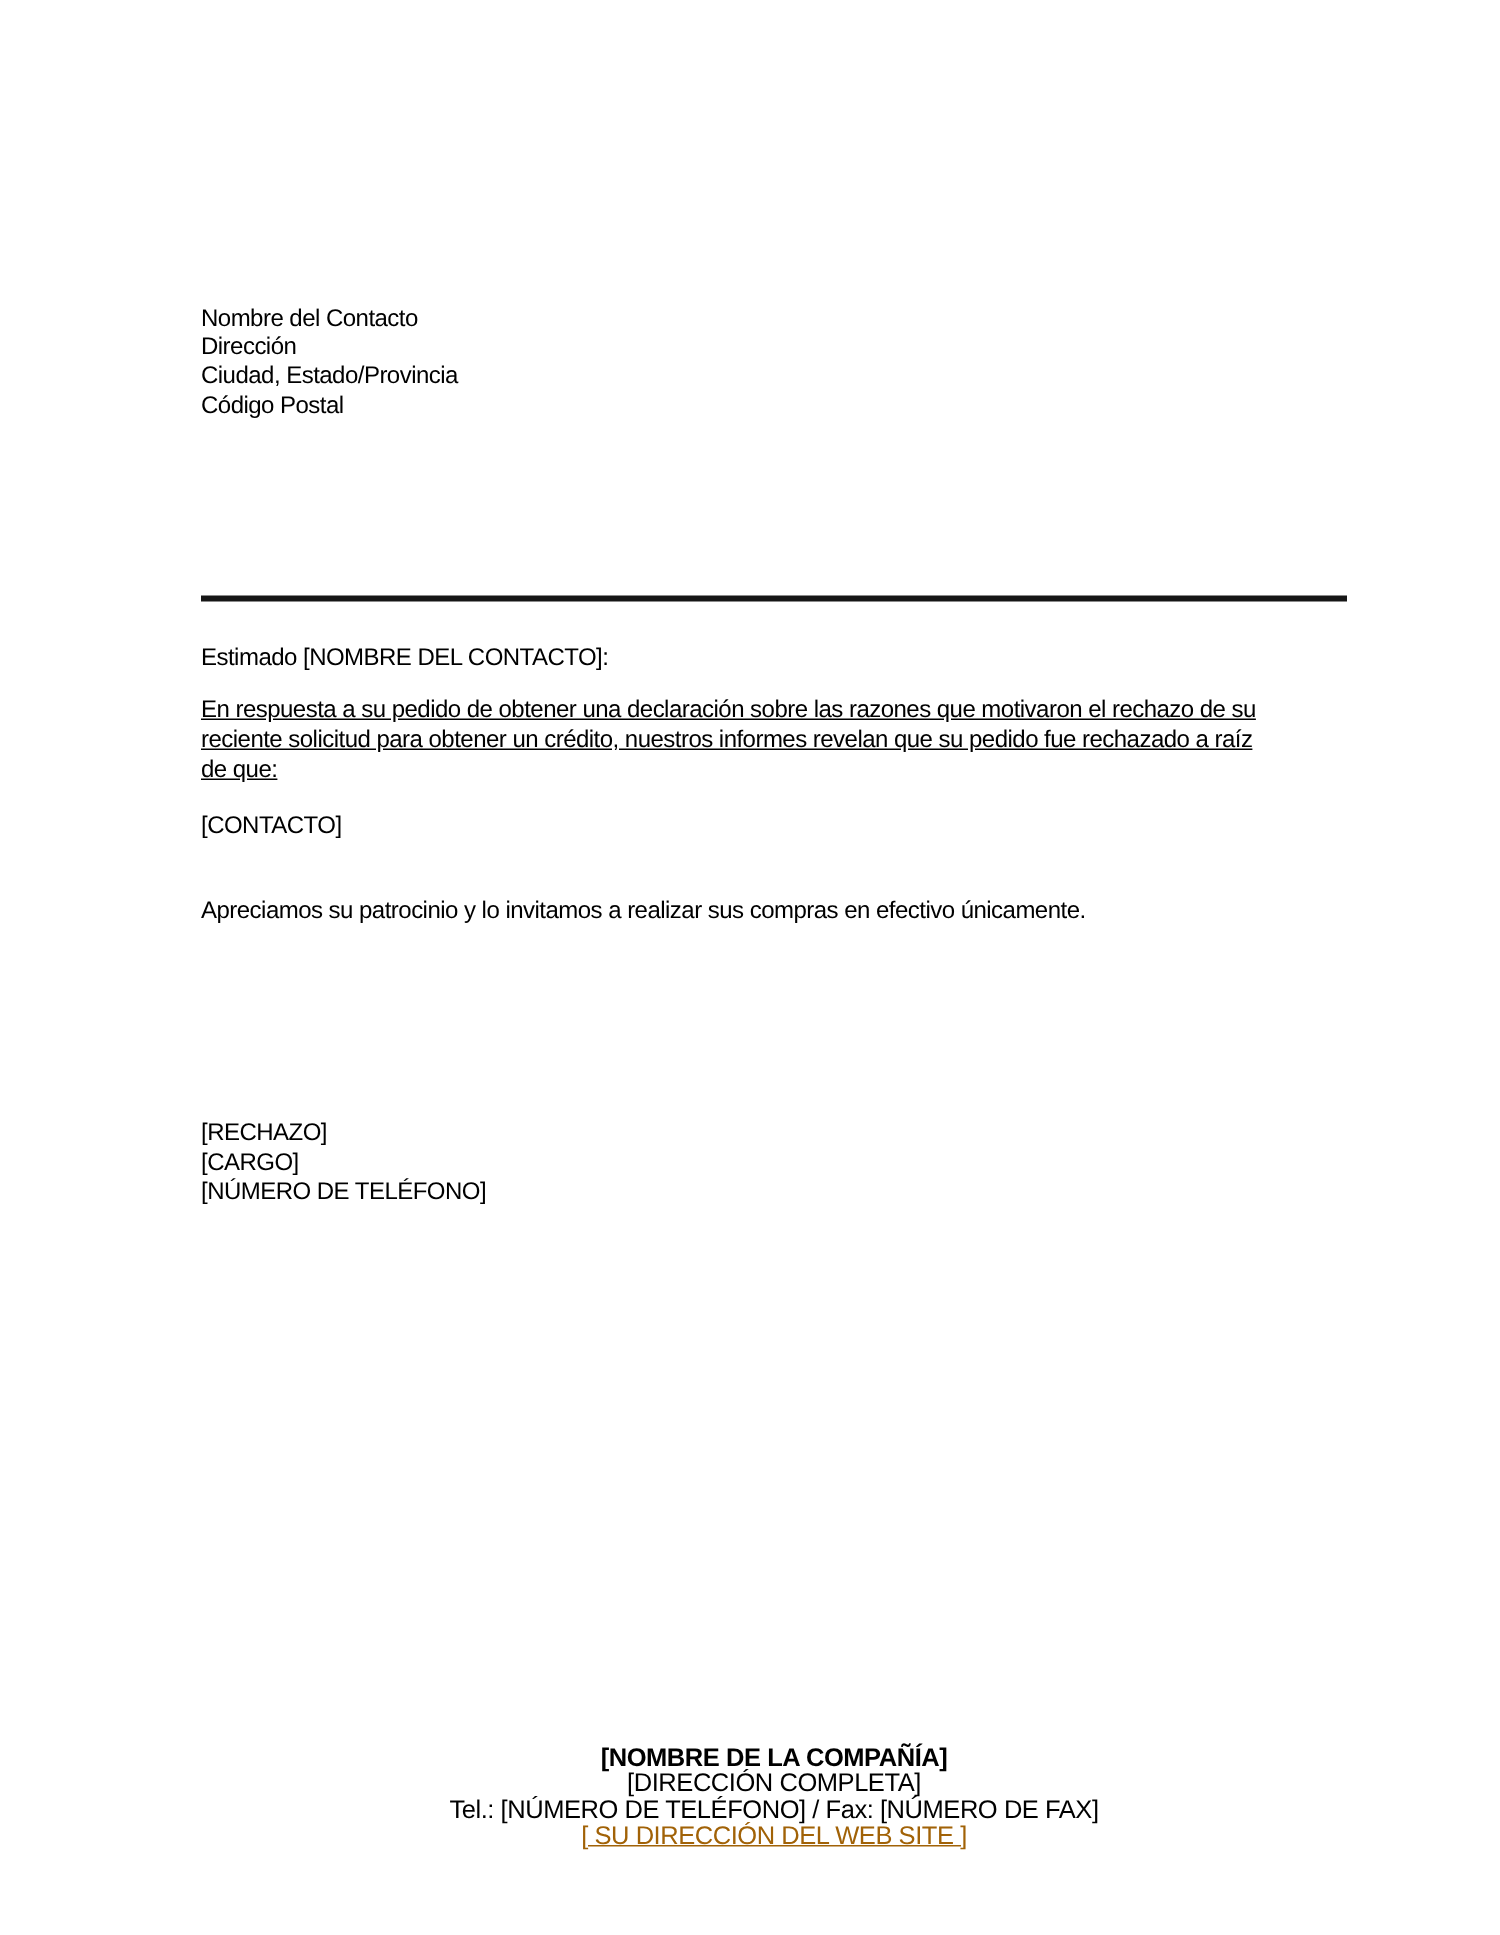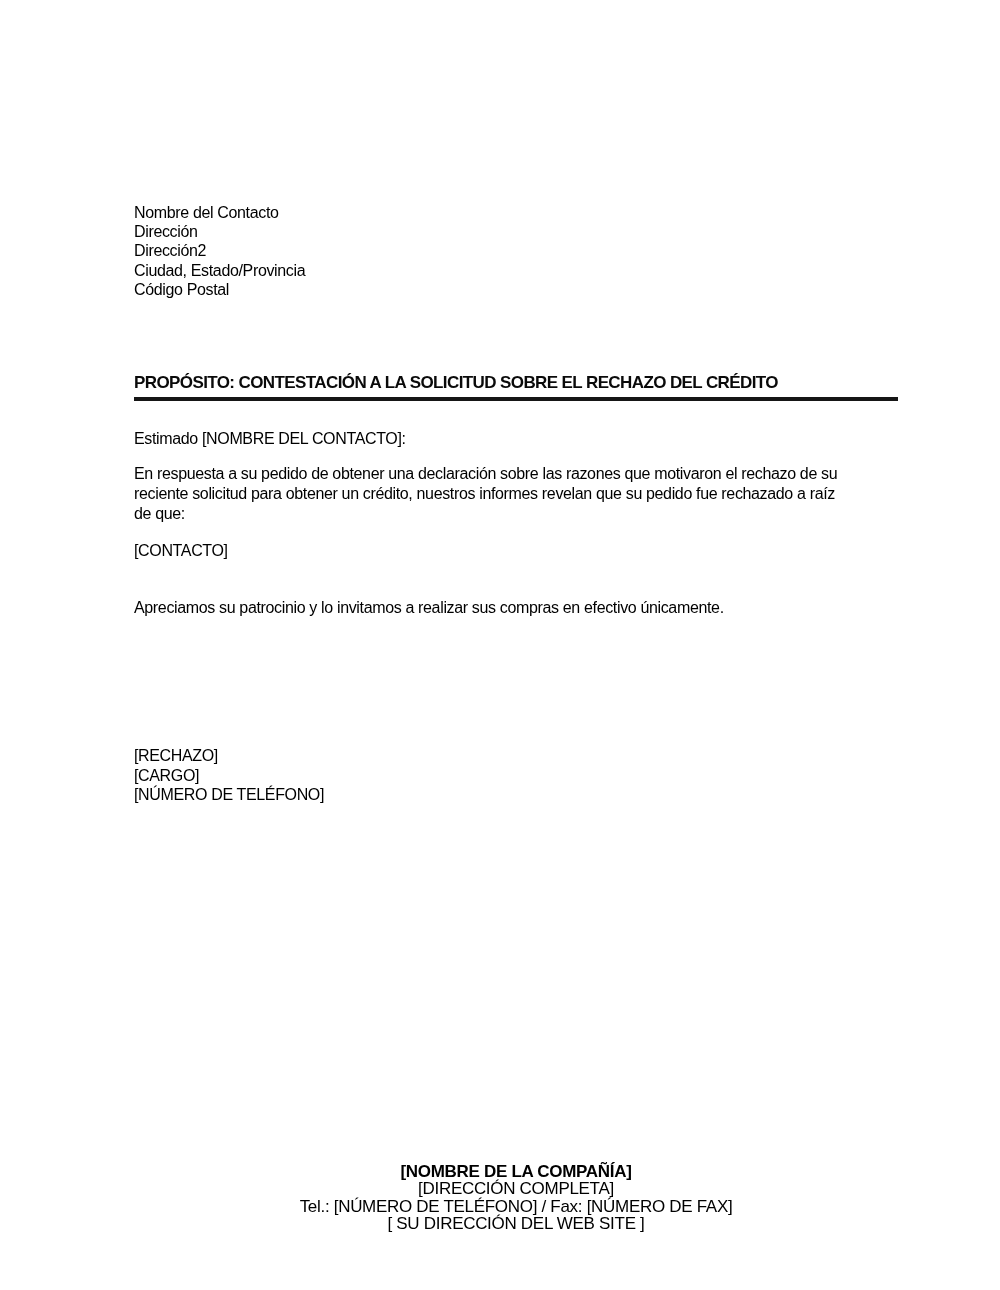--- a/index.html
+++ b/index.html
@@ -33,56 +33,55 @@
     color: #0a0a0a;
   }
   .subject-rule {
     top: 397px;
     width: 764px;
     height: 4px;
     background: #161616;
   }
   .salutation { top: 429px; line-height: 20px; }
   .paragraph { line-height: 20px; white-space: pre-line; }
-  .para1 { top: 464px; }
+  .para1 { top: 464px; text-decoration: underline; }
   .describe { top: 541px; line-height: 20px; }
   .para2 { top: 598px; }
   .closing { top: 653px; line-height: 20px; }
   .signature { top: 746px; }
   .signature div { line-height: 19.6px; }
   .footer {
     position: absolute;
     left: 0;
     top: 1163px;
     width: 1000px;
     text-align: center;
     font-size: 17px;
     line-height: 17.4px;
     letter-spacing: -0.3px;
   }
   .footer .company { font-weight: bold; }
   .footer a.weblink {
-    color: #000000;
+    color: #a16207;
+    text-decoration: underline;
     cursor: pointer;
   }
 </style>
 </head>
 <body>
 
 <div class="page">
 
   <div class="abs recipient lines">
     <div>Nombre del Contacto</div>
     <div>Dirección</div>
-    <div>Dirección2</div>
     <div>Ciudad, Estado/Provincia</div>
     <div>Código Postal</div>
   </div>
 
-  <div class="abs subject">PROPÓSITO: CONTESTACIÓN A LA SOLICITUD SOBRE EL RECHAZO DEL CRÉDITO</div>
   <div class="abs subject-rule"></div>
 
   <div class="abs salutation">Estimado [NOMBRE DEL CONTACTO]:</div>
 
   <div class="abs paragraph para1">En respuesta a su pedido de obtener una declaración sobre las razones que motivaron el rechazo de su
 reciente solicitud para obtener un crédito, nuestros informes revelan que su pedido fue rechazado a raíz
 de que:</div>
 
   <div class="abs describe">[CONTACTO]</div>
 

